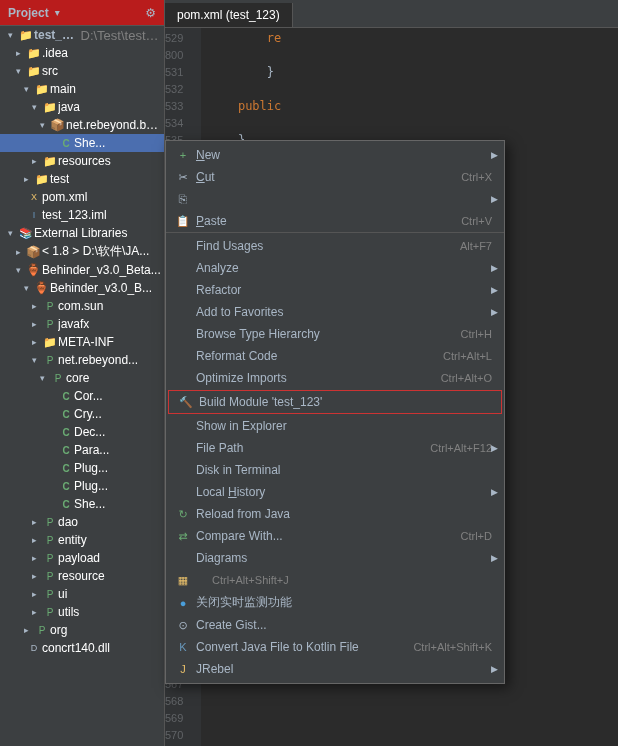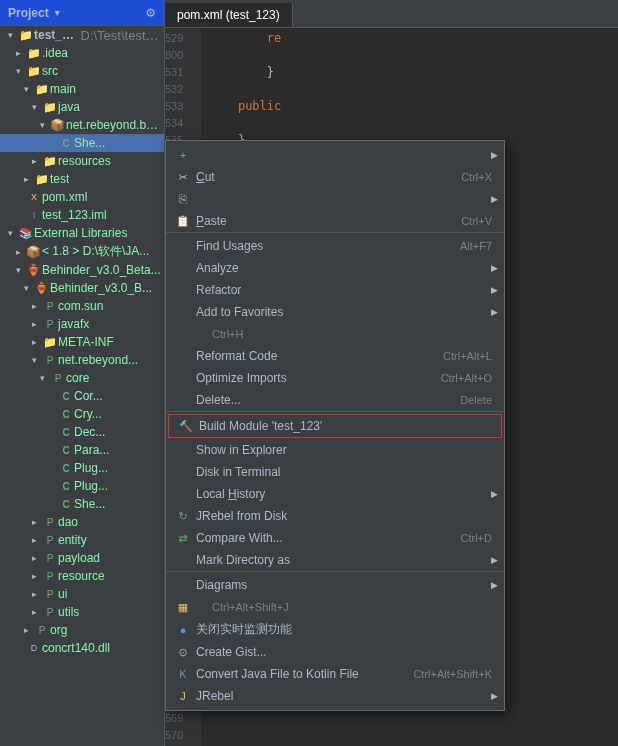--- a/index.html
+++ b/index.html
@@ -20,21 +20,21 @@
       left: 0;
       top: 0;
       width: 165px;
       height: 746px;
       background: #3c3f41;
       border-right: 1px solid #555;
       overflow: hidden;
     }
 
     .panel-header {
-      background: #1d4ed8;
+      background: #b91c1c;
       padding: 4px 8px;
       display: flex;
       align-items: center;
       gap: 6px;
       border-bottom: 1px solid #555;
       height: 26px;
     }
 
     .panel-header-title {
       color: #a9b7c6;
@@ -81,21 +81,21 @@
       flex-shrink: 0;
     }
 
     .folder-icon { color: #f5c518; font-size: 11px; }
     .java-icon { color: #6aab73; font-size: 10px; font-weight: bold; }
     .xml-icon { color: #e8bf6a; font-size: 9px; }
     .iml-icon { color: #6897bb; font-size: 9px; }
 
     .tree-label {
       font-size: 12px;
-      color: #86efac;
+      color: #ffffff;
       overflow: hidden;
       text-overflow: ellipsis;
     }
 
     .tree-label.project-name { color: #a9b7c6; font-weight: bold; }
     .tree-label.path-gray { color: #808080; font-size: 13px; }
 
     .indent-1 { padding-left: 8px; }
     .indent-2 { padding-left: 16px; }
     .indent-3 { padding-left: 24px; }
@@ -528,20 +528,21 @@
       <div class="code-line">&nbsp;&nbsp;&nbsp;&nbsp;&nbsp;&nbsp;&nbsp;&nbsp;<span class="hi">pa</span></div>
       <div class="code-line">&nbsp;&nbsp;&nbsp;&nbsp;&nbsp;&nbsp;&nbsp;&nbsp;<span class="hi">if</span></div>
     </div>
   </div>
 </div>
 
 <div class="context-menu">
 
   <div class="menu-item submenu-indicator">
     <span class="menu-icon" style="color:#6aab73">+</span>
+    <span class="menu-label"><span class="underline">N</span>ew</span>
   </div>
 
   <div class="menu-item">
     <span class="menu-icon">✂</span>
     <span class="menu-label"><span class="underline">C</span>ut</span>
     <span class="menu-shortcut">Ctrl+X</span>
   </div>
 
   <div class="menu-item submenu-indicator">
     <span class="menu-icon">⎘</span>
@@ -569,77 +570,74 @@
     <span class="menu-label">Refactor</span>
   </div>
 
   <div class="menu-item submenu-indicator">
     <span class="menu-icon"></span>
     <span class="menu-label">Add to Favorites</span>
   </div>
 
   <div class="menu-item">
     <span class="menu-icon"></span>
+    <span class="menu-label">Browse Type Hierarchy</span>
     <span class="menu-shortcut">Ctrl+H</span>
   </div>
 
   <div class="menu-item">
     <span class="menu-icon"></span>
     <span class="menu-label">Reformat Code</span>
     <span class="menu-shortcut">Ctrl+Alt+L</span>
   </div>
 
   <div class="menu-item">
     <span class="menu-icon"></span>
     <span class="menu-label">Optimize Imports</span>
     <span class="menu-shortcut">Ctrl+Alt+O</span>
   </div>
 
-  <div class="menu-item" style="border-bottom: 1px solid #555; margin-bottom: 2px; padding-bottom: 3px;">
-    <span class="menu-icon"></span>
-    <span class="menu-label">Delete...</span>
-    <span class="menu-shortcut">Delete</span>
-  </div>
 
   <div class="menu-item build-highlighted" style="border: 1px solid #cc3333; margin: 1px 2px;">
     <span class="menu-icon" style="color:#e8bf6a">🔨</span>
     <span class="menu-label">Build Module 'test_123'</span>
   </div>
 
   <div class="menu-item">
     <span class="menu-icon"></span>
     <span class="menu-label">Show in Explorer</span>
   </div>
 
+  <div class="menu-item submenu-indicator">
+    <span class="menu-icon"></span>
+    <span class="menu-label">File Path</span>
+    <span class="menu-shortcut">Ctrl+Alt+F12</span>
+  </div>
 
   <div class="menu-item">
     <span class="menu-icon"></span>
     <span class="menu-label">Disk in Terminal</span>
   </div>
 
   <div class="menu-item submenu-indicator">
     <span class="menu-icon"></span>
     <span class="menu-label">Local <span style="text-decoration:underline">H</span>istory</span>
   </div>
 
   <div class="menu-item">
     <span class="menu-icon" style="color:#6aab73">↻</span>
-    <span class="menu-label">JRebel from Disk</span>
+    <span class="menu-label">Reload from Java</span>
   </div>
 
   <div class="menu-item">
     <span class="menu-icon" style="color:#6aab73">⇄</span>
     <span class="menu-label">Compare With...</span>
     <span class="menu-shortcut">Ctrl+D</span>
   </div>
 
-  <div class="menu-item submenu-indicator" style="border-bottom: 1px solid #555; margin-bottom: 2px; padding-bottom: 3px;">
-    <span class="menu-icon"></span>
-    <span class="menu-label">Mark Directory as</span>
-  </div>
 
   <div class="menu-item submenu-indicator">
     <span class="menu-icon"></span>
     <span class="menu-label">Diagrams</span>
   </div>
 
   <div class="menu-item">
     <span class="menu-icon" style="color:#e8bf6a">▦</span>
     <span class="menu-shortcut">Ctrl+Alt+Shift+J</span>
   </div>

